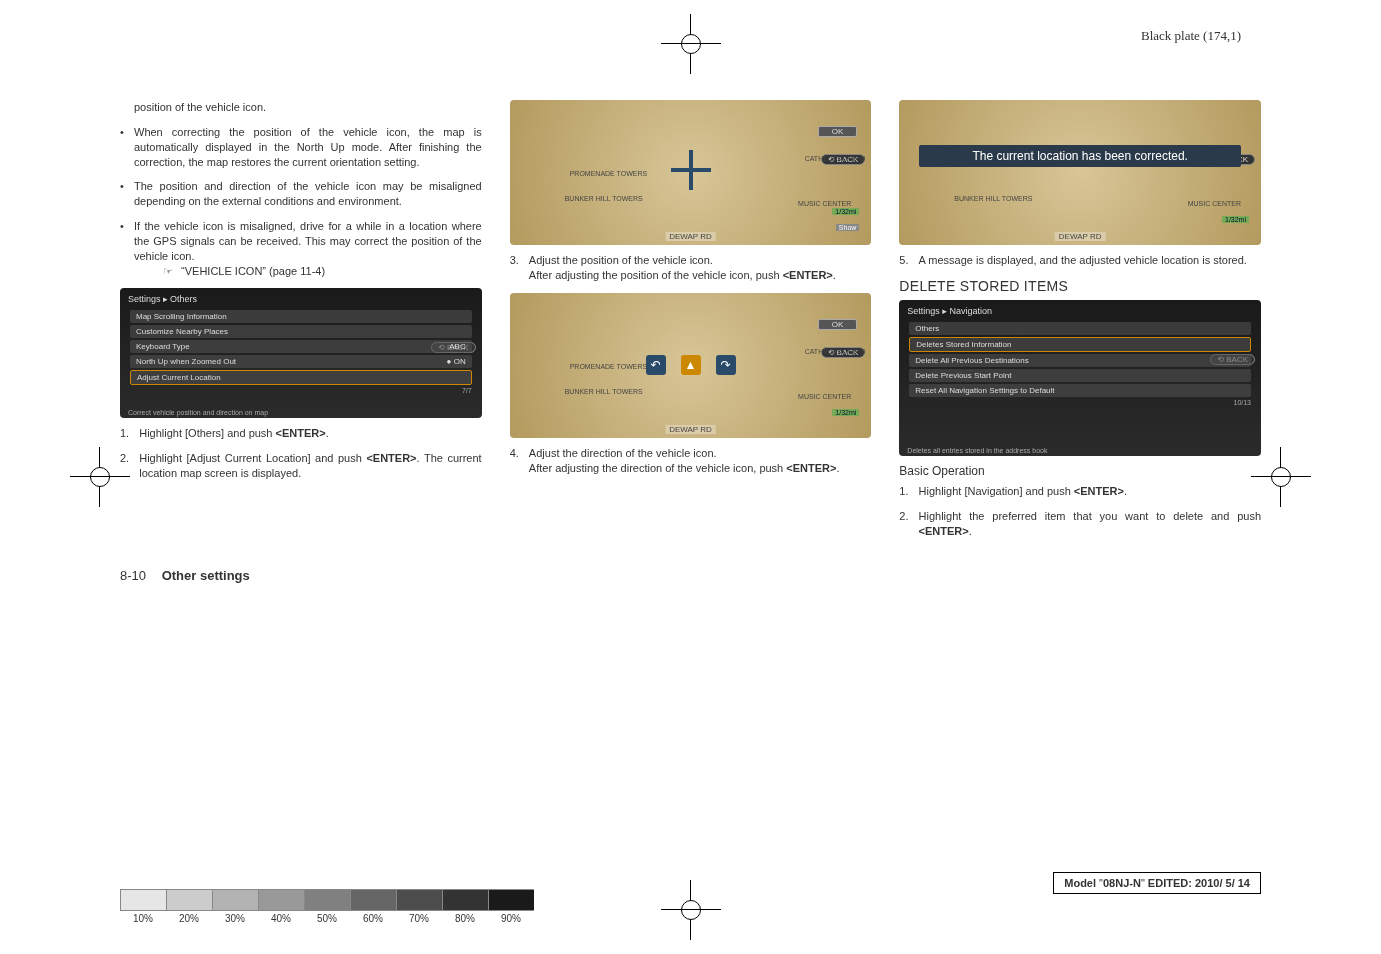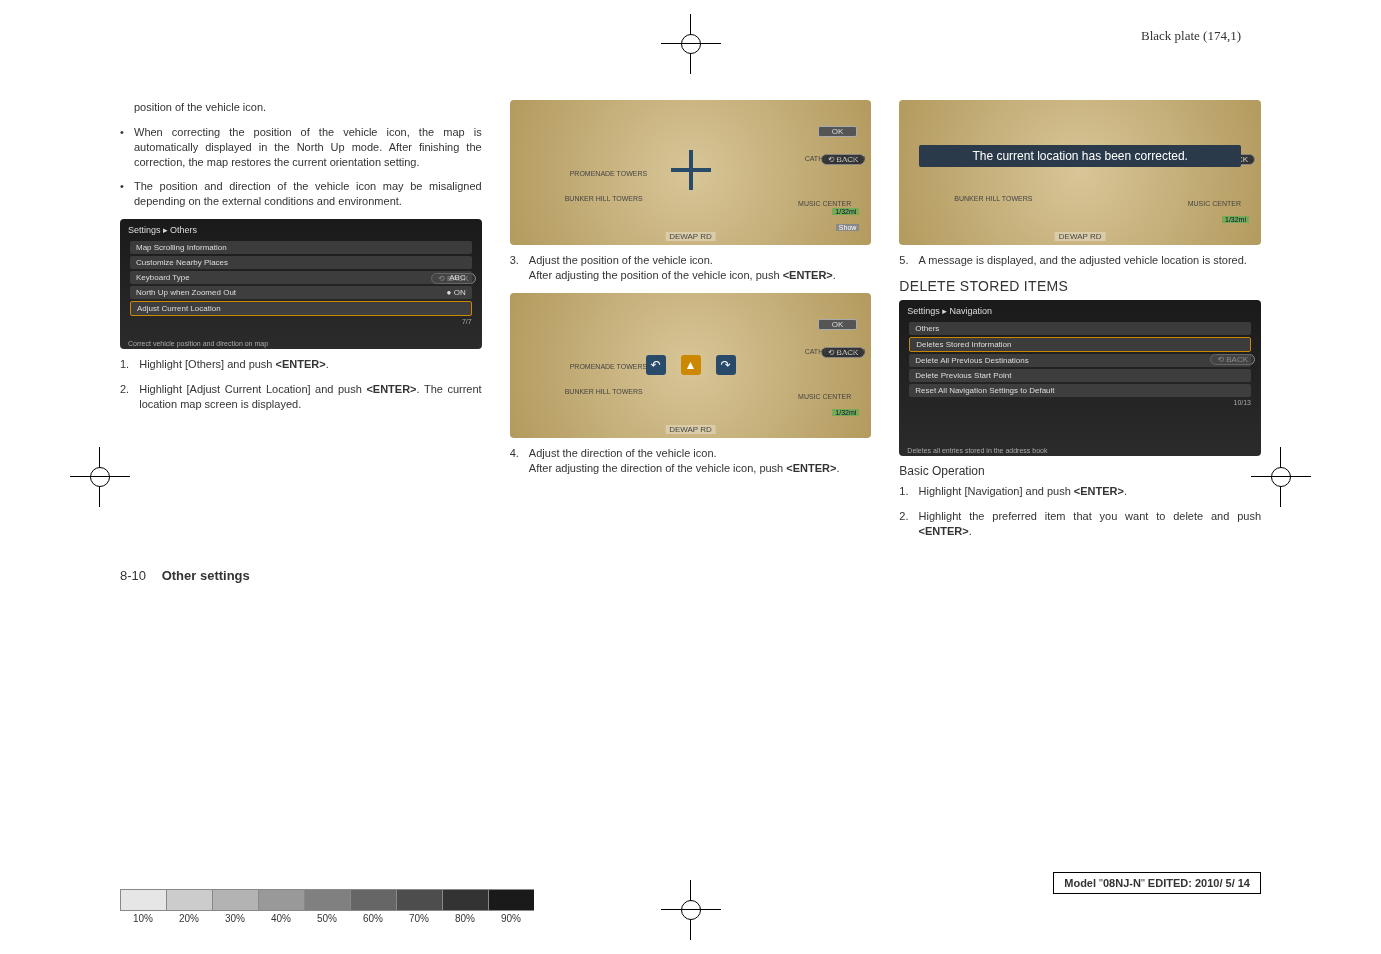--- a/index.html
+++ b/index.html
@@ -80,20 +80,27 @@
 <div class="plate-header">Black plate (174,1)</div>
 
 <div class="page-wrap">
   <div class="columns">
 
     <div class="col">
       <div class="para" style="padding-left:14px;">position of the vehicle icon.</div>
       <ul class="bullet-list">
         <li>When correcting the position of the vehicle icon, the map is automatically displayed in the North Up mode. After finishing the correction, the map restores the current orientation setting.</li>
         <li>The position and direction of the vehicle icon may be misaligned depending on the external conditions and environment.</li>
+        <li>
+          <span>If the vehicle icon is misaligned, drive for a while in a location where the GPS signals can be received. This may correct the position of the vehicle icon.</span>
+          <div class="ref-line">
+            <span class="icon-ref">☞</span>
+            <span>“VEHICLE ICON” (page 11-4)</span>
+          </div>
+        </li>
       </ul>
 
       <div class="screenshot">
         <div class="title">Settings ▸ Others</div>
         <div class="back">⟲ BACK</div>
         <div class="menu">
           <div class="mi">
               <span>Map Scrolling Information</span>
               <span></span>
             </div>

